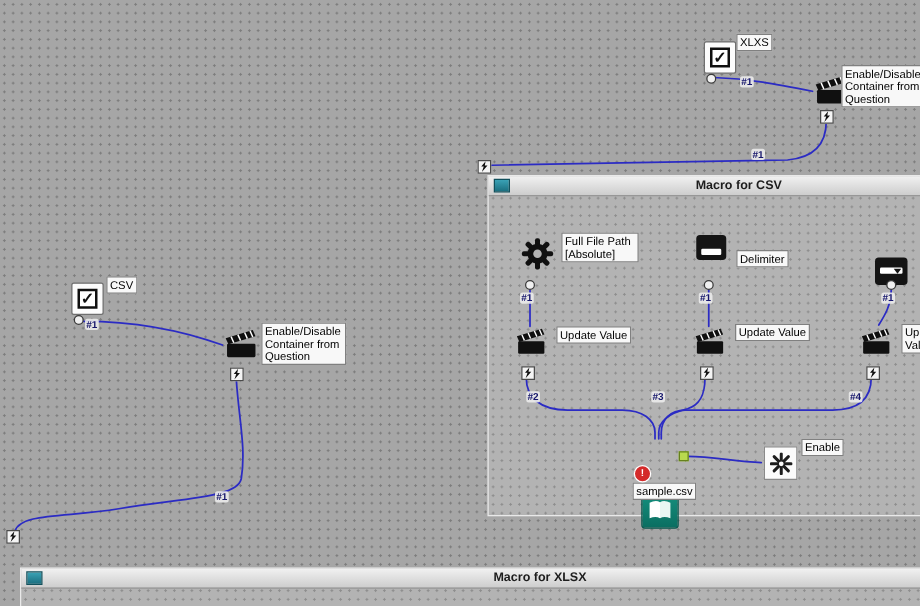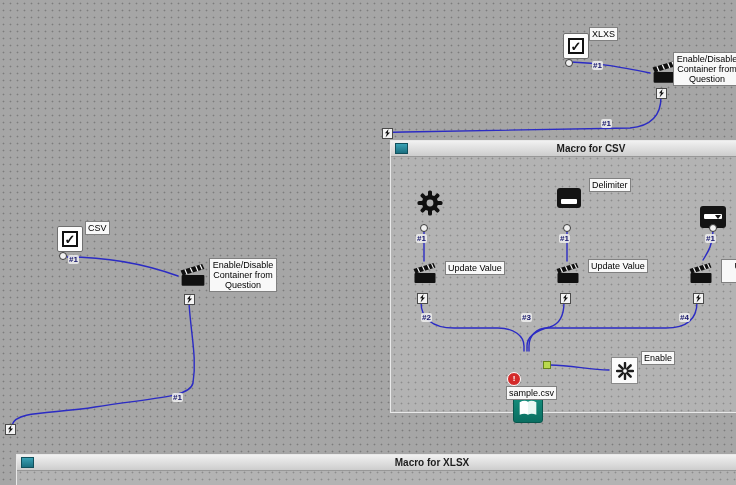--- a/index.html
+++ b/index.html
@@ -26,21 +26,21 @@
   .container-title{
     position:absolute;left:0;right:0;text-align:center;
     font-size:10px;font-weight:bold;color:#1d1d1d;line-height:15px;
   }
   .container-icon{
     width:11px;height:9px;margin-left:4px;z-index:2;
     background:linear-gradient(#3aa2b5,#1b6f80);
     border:1px solid #11505c;
   }
   .wires{position:absolute;left:0;top:0;z-index:2;}
-  .tool,.anchor,.lbl,.clbl{position:absolute;z-index:3;text-align:center;}
+  .tool,.anchor,.lbl,.clbl{position:absolute;z-index:3;}
   .lbl{
     background:#f8f8f8;border:1px solid #808080;color:#000;
     font-size:9px;line-height:10px;padding:1px 2px;
   }
   .clbl{
     font-size:8px;line-height:9px;color:#15156b;font-weight:bold;
     background:rgba(235,235,235,0.9);padding:0 1px;border-radius:2px;
   }
   .q-circle{
     position:absolute;width:6px;height:6px;border-radius:50%;
@@ -159,20 +159,21 @@
       <g fill="#101010">
         <rect x="11" y="0.5" width="4" height="25" rx="1.6"></rect>
         <rect x="11" y="0.5" width="4" height="25" rx="1.6" transform="rotate(45 13 13)"></rect>
         <rect x="11" y="0.5" width="4" height="25" rx="1.6" transform="rotate(90 13 13)"></rect>
         <rect x="11" y="0.5" width="4" height="25" rx="1.6" transform="rotate(135 13 13)"></rect>
         <circle cx="13" cy="13" r="8"></circle>
       </g>
       <circle cx="13" cy="13" r="3.4" fill="#b3b3b3"></circle>
     </svg>
   </div>
+  <div class="lbl" style="left:449px;top:186px;width:56px;">Full File Path [Absolute]</div>
   <span class="q-circle" style="left:420px;top:224px;"></span>
   <div class="clbl" style="left:416px;top:234px;">#1</div>
 
   <div class="tool" style="left:413px;top:262px;">
     <svg width="24" height="24" viewBox="0 0 24 24">
       <rect x="1.5" y="11" width="21" height="10" rx="1" fill="#101010"></rect>
       <polygon points="0.5,7 20.5,1 22.5,5.5 2.5,11.5" fill="#101010"></polygon>
       <g stroke="#fff" stroke-width="1.1">
         <line x1="6.5" y1="10.3" x2="4.5" y2="5.8"></line>
         <line x1="11.5" y1="8.8" x2="9.5" y2="4.3"></line>
@@ -185,21 +186,21 @@
   <span class="bolt-box" style="left:417px;top:293px;">
     <svg width="7" height="9" viewBox="0 0 7 9">
       <polygon points="4.5,0 1,4.2 3,4.2 1.5,8.5 6,3.4 3.8,3.4" fill="#111"></polygon>
     </svg>
   </span>
   <div class="clbl" style="left:421px;top:313px;">#2</div>
 
   <div class="tool dark-icon" style="left:557px;top:188px;width:24px;height:20px;">
     <span class="slot" style="left:4px;top:11px;width:16px;height:5px;"></span>
   </div>
-  <div class="lbl" style="left:589px;top:178px;">Delimiter</div>
+  <div class="lbl" style="left:589px;top:200px;">Delimiter</div>
   <span class="q-circle" style="left:563px;top:224px;"></span>
   <div class="clbl" style="left:559px;top:234px;">#1</div>
 
   <div class="tool" style="left:556px;top:262px;">
     <svg width="24" height="24" viewBox="0 0 24 24">
       <rect x="1.5" y="11" width="21" height="10" rx="1" fill="#101010"></rect>
       <polygon points="0.5,7 20.5,1 22.5,5.5 2.5,11.5" fill="#101010"></polygon>
       <g stroke="#fff" stroke-width="1.1">
         <line x1="6.5" y1="10.3" x2="4.5" y2="5.8"></line>
         <line x1="11.5" y1="8.8" x2="9.5" y2="4.3"></line>

